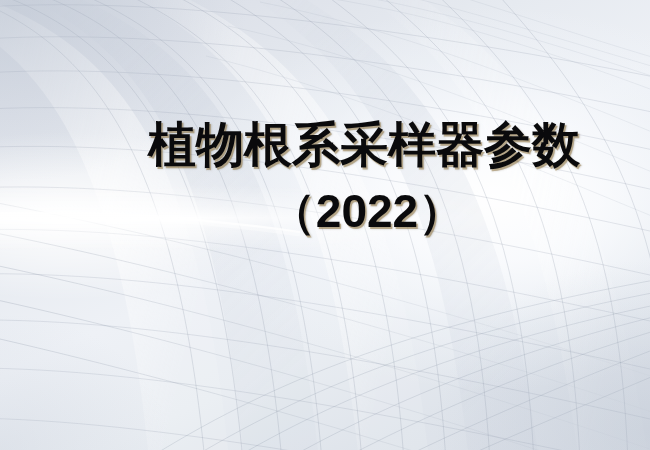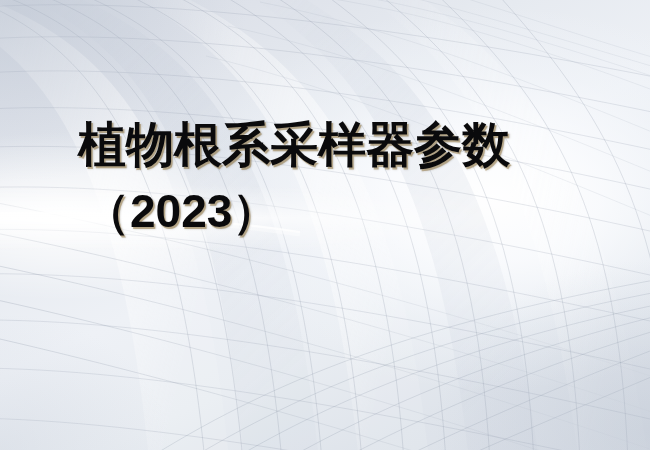--- a/index.html
+++ b/index.html
@@ -9,20 +9,21 @@
     background: #ffffff;
   }
 
   #slide {
     position: relative;
     width: 650px;
     height: 450px;
     overflow: hidden;
     font-family: "Liberation Sans", "DejaVu Sans", sans-serif;
     background: #e2e6ec;
+    text-align: center;
   }
 
   
   .bg-layer {
     position: absolute;
     inset: 0;
     width: 100%;
     height: 100%;
     pointer-events: none;
   }
@@ -205,16 +206,16 @@
     <g fill="none" stroke="#ffffff" stroke-width="5" opacity="0.38">
       <path d="M -20,216 C 90,212 190,218 300,234"></path>
     </g>
   </svg>
 
   <div class="bg-layer bg-horizon"></div>
   <div class="bg-layer bg-vignette"></div>
 
   <div class="title-block">
     <div class="title-line title-line-1">植物根系采样器参数</div>
-    <div class="title-line title-line-2">（2023）</div>
+    <div class="title-line title-line-2">（2022）</div>
   </div>
 
 </div>
 
 </body></html>

